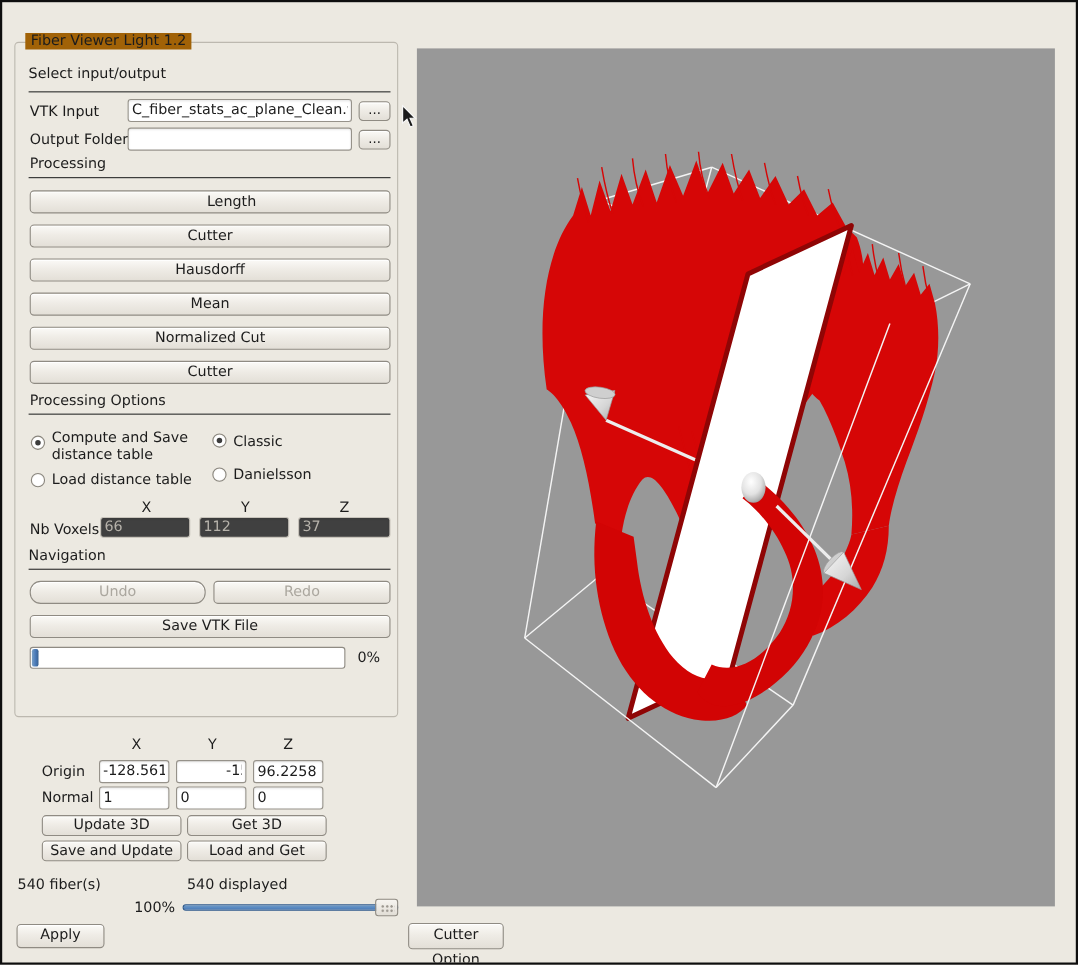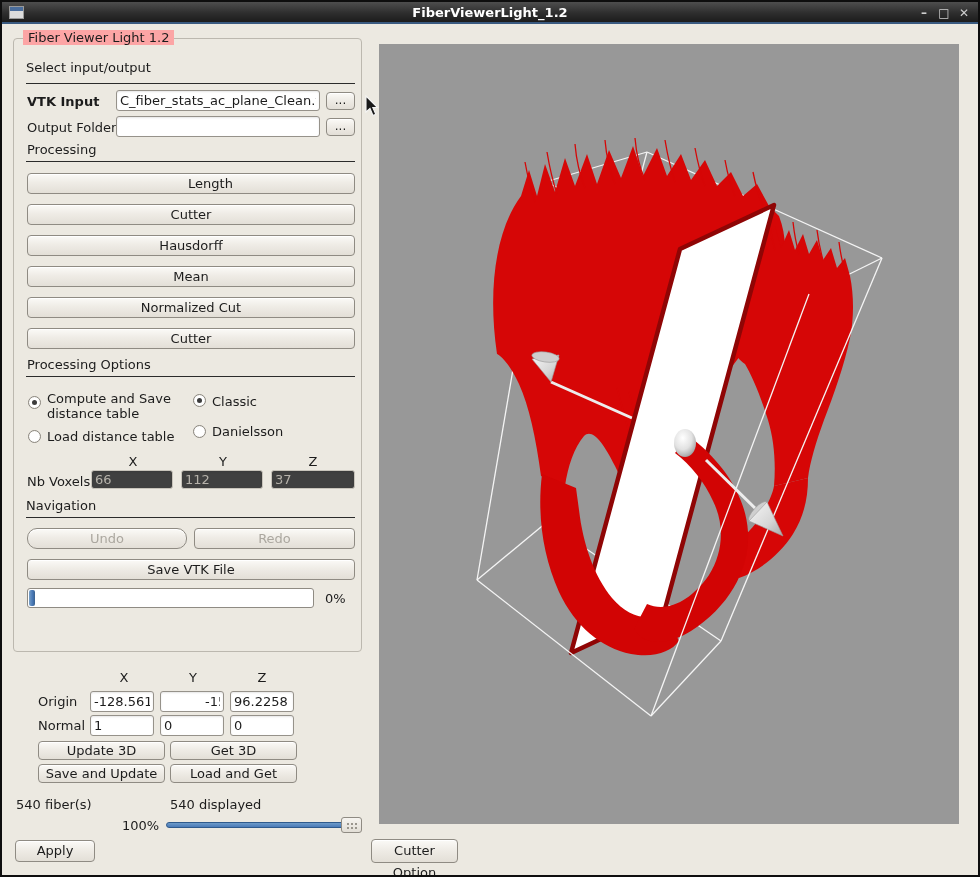--- a/index.html
+++ b/index.html
@@ -30,21 +30,21 @@
     content:""; position:absolute; left:0; right:0; top:0; height:4px; background:#4a6d9c;
   }
   .win-controls { position:absolute; right:6px; top:0; height:22px; display:flex; align-items:center; gap:4px; }
   .win-controls span { width:16px; text-align:center; color:#cecece; font-size:12px; font-weight:bold; cursor:default; }
   
   .groupbox {
     position:absolute; left:11px; top:36px; width:349px; height:614px;
     border:1px solid #bcb8af; border-radius:4px;
   }
   .groupbox > .legend {
-    position:absolute; left:9px; top:-9px; background:#fca5a5; padding:0 5px;
+    position:absolute; left:9px; top:-9px; background:#a16207; padding:0 5px;
   }
   .sec-label { position:absolute; white-space:nowrap; }
   .hr { position:absolute; height:1px; background:#2b2b2b; left:12px; width:329px; }
   
   .btn {
     position:absolute; border:1px solid #8f8b83; border-radius:4px;
     background:linear-gradient(#fbfaf7, #efece6 45%, #e3dfd7);
     box-shadow:inset 0 1px 0 #fff;
     text-align:center; line-height:19px; font-size:13px; color:#1c1c1c; cursor:default;
   }
@@ -95,37 +95,28 @@
     position:absolute; left:377px; top:42px; width:580px; height:780px;
     background:#989898;
   }
   .cursor { position:absolute; left:363px; top:93px; z-index:50; }
 </style>
 </head>
 <body>
 
 <div class="window">
 
-  <div class="titlebar">
-    <div class="win-icon"></div>
-    <div class="title">FiberViewerLight_1.2</div>
-    <div class="win-controls">
-      <span>–</span>
-      <span>□</span>
-      <span>✕</span>
-    </div>
-  </div>
 
   <div class="groupbox">
     <span class="legend">Fiber Viewer Light 1.2</span>
 
     <span class="sec-label" style="left:12px; top:21px;">Select input/output</span>
     <div class="hr" style="top:44px;"></div>
 
-    <span class="sec-label" style="left:13px; top:55px;font-weight:bold;">VTK Input</span>
+    <span class="sec-label" style="left:13px; top:55px;">VTK Input</span>
     <input class="tfield" style="left: 102px; top: 51px; width: 204px; height: 21px;" value="C_fiber_stats_ac_plane_Clean.vtk">
     <div class="btn small" style="left:312px; top:53px; width:29px; height:18px;">...</div>
 
     <span class="sec-label" style="left:13px; top:81px;">Output Folder</span>
     <input class="tfield" style="left: 102px; top: 77px; width: 204px; height: 21px;" value="">
     <div class="btn small" style="left:312px; top:79px; width:29px; height:18px;">...</div>
 
     <span class="sec-label" style="left:13px; top:103px;">Processing</span>
     <div class="hr" style="top:122px;"></div>
 

